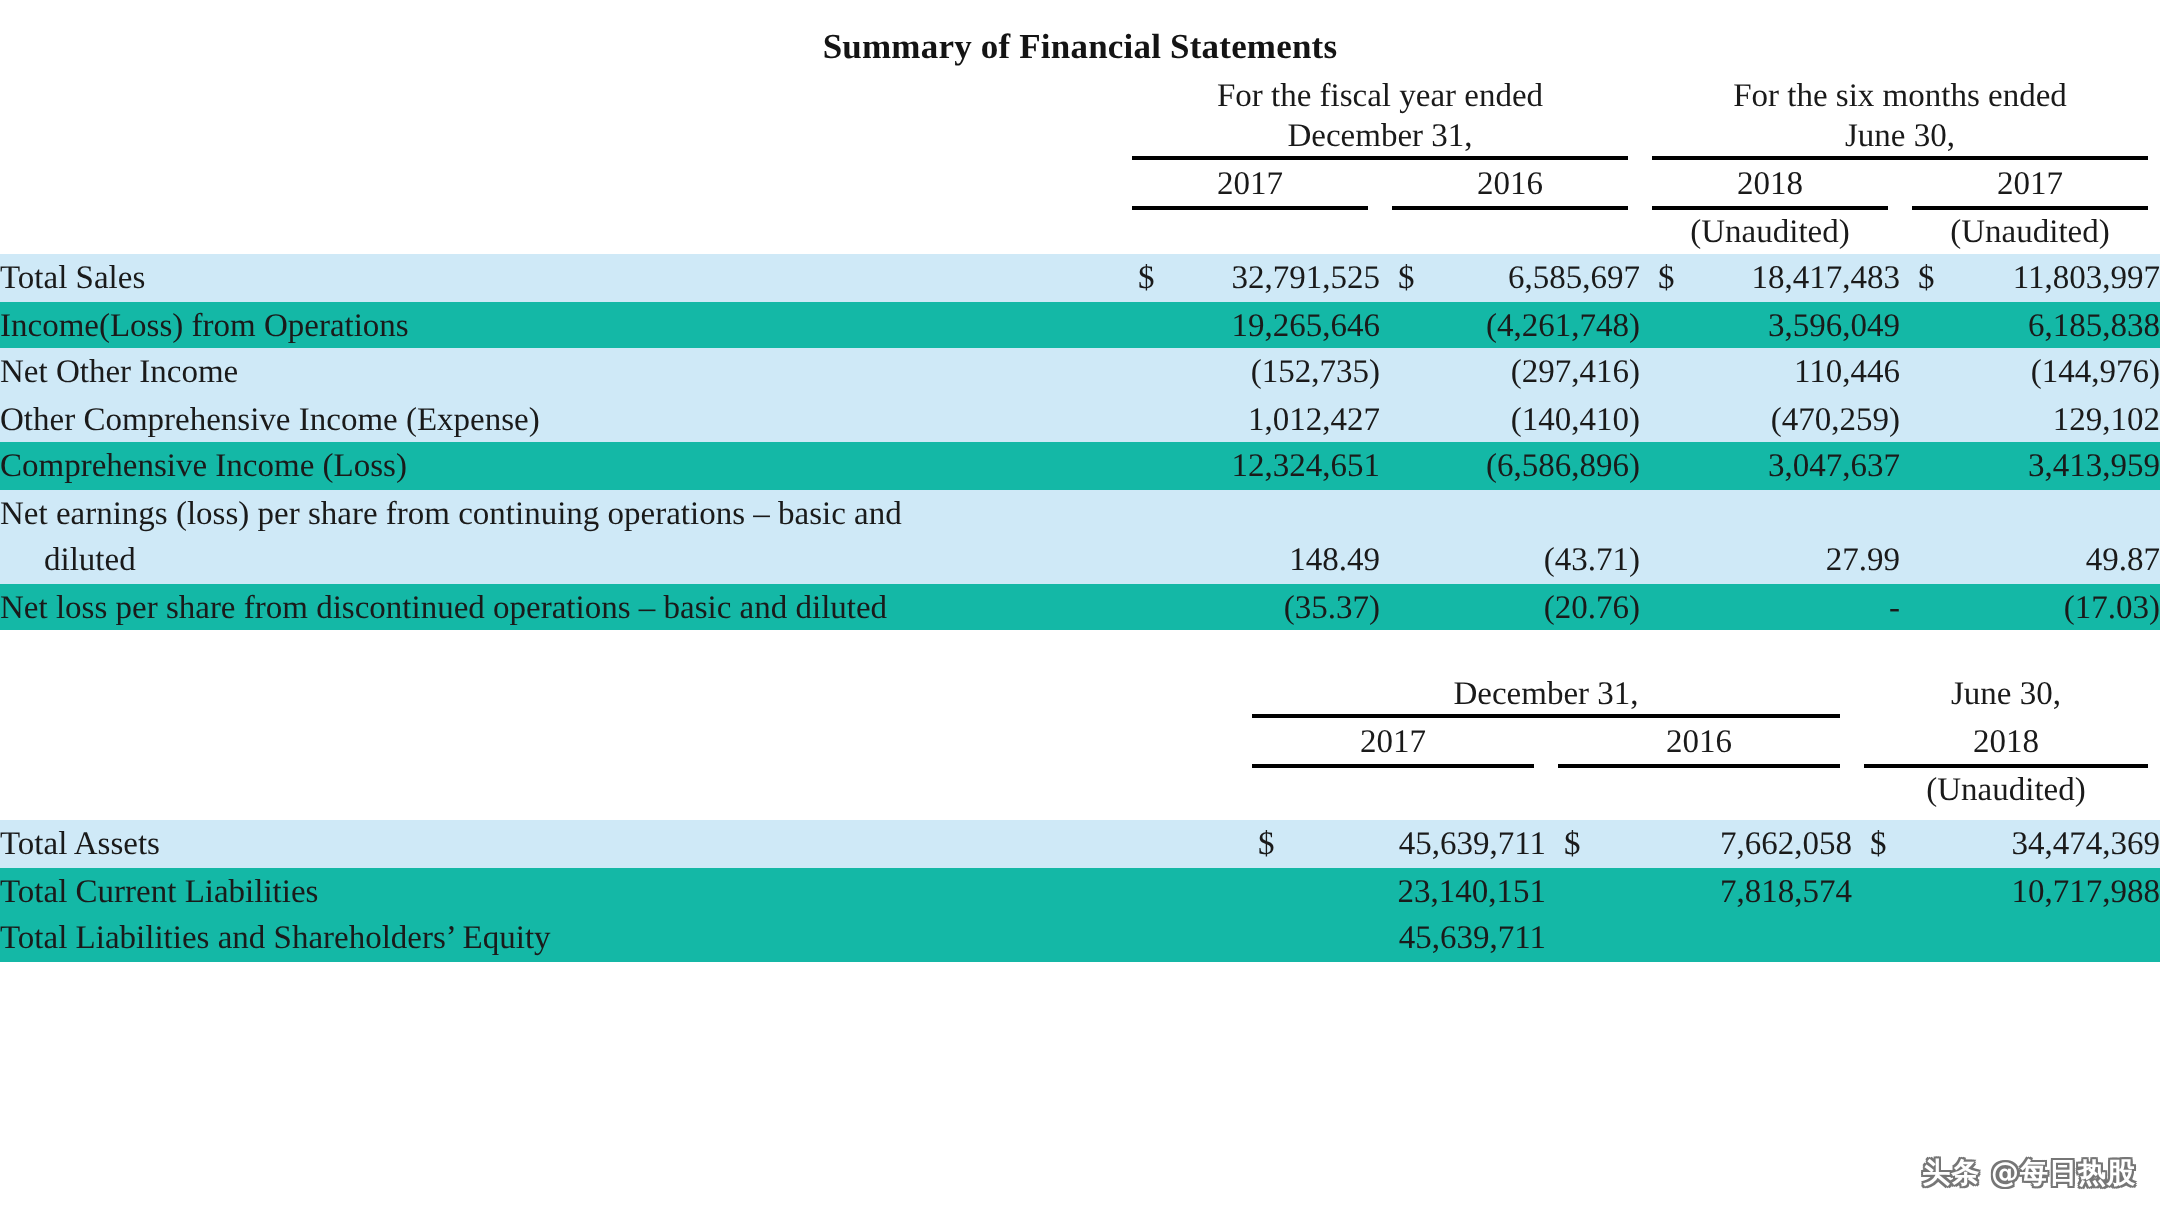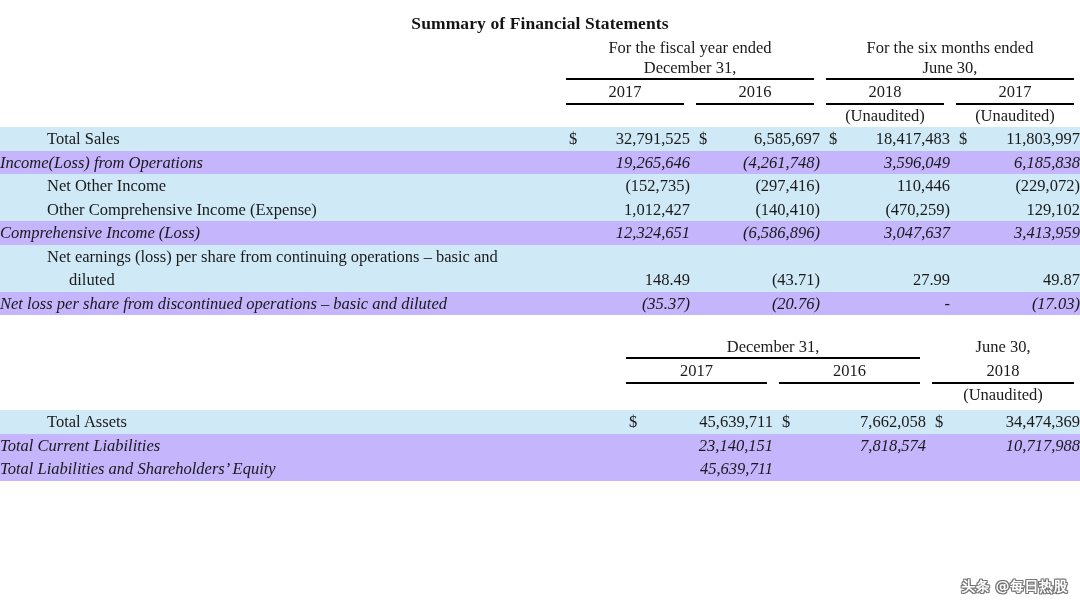--- a/index.html
+++ b/index.html
@@ -91,22 +91,22 @@
   }
   .unaud {
     text-align: center;
     font-weight: bold;
     font-size: 16.5px;
     line-height: 22px;
   }
   .spacer-row td { height: 4px; font-size: 0; line-height: 0; }
 
   
-  tr.band-blue td { background: #cfe9f7; padding-left: 47px; }
-  tr.band-white td { background: #c4b5fd; font-style: italic; }
+  tr.band-blue td { background: #cfe9f7; }
+  tr.band-white td { background: #14b8a6; }
 
   td.lbl {
     text-align: left;
     padding-left: 3px;
     font-size: 16.5px;
     line-height: 23.5px;
     white-space: nowrap;
     color: #1a1a1a;
   }
   td.lbl.wrap {
@@ -246,21 +246,21 @@
         <td class="num">(4,261,748)</td>
         <td class="num">3,596,049</td>
         <td class="num">6,185,838</td>
       </tr>
 
       <tr class="band-blue">
         <td class="lbl">Net Other Income</td>
         <td class="num">(152,735)</td>
         <td class="num">(297,416)</td>
         <td class="num">110,446</td>
-        <td class="num">(229,072)</td>
+        <td class="num">(144,976)</td>
       </tr>
 
 
       <tr class="band-blue">
         <td class="lbl">Other Comprehensive Income (Expense)</td>
         <td class="num">1,012,427</td>
         <td class="num">(140,410)</td>
         <td class="num">(470,259)</td>
         <td class="num">129,102</td>
       </tr>

